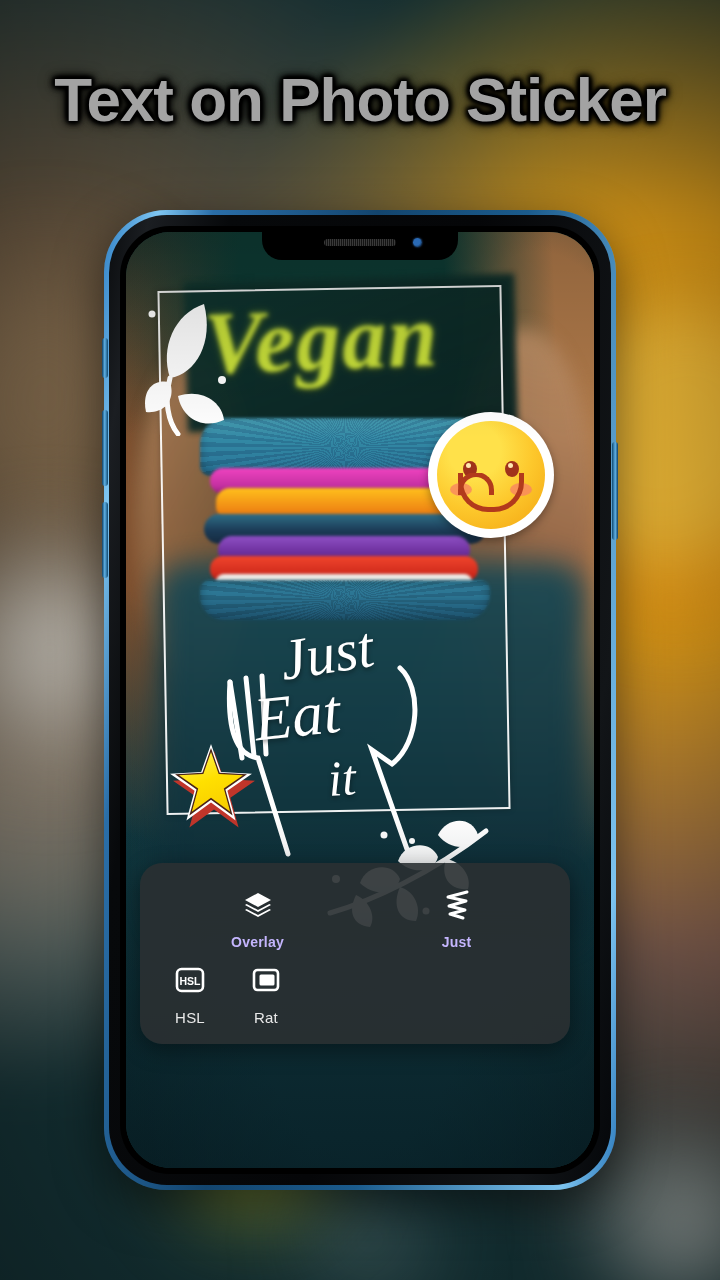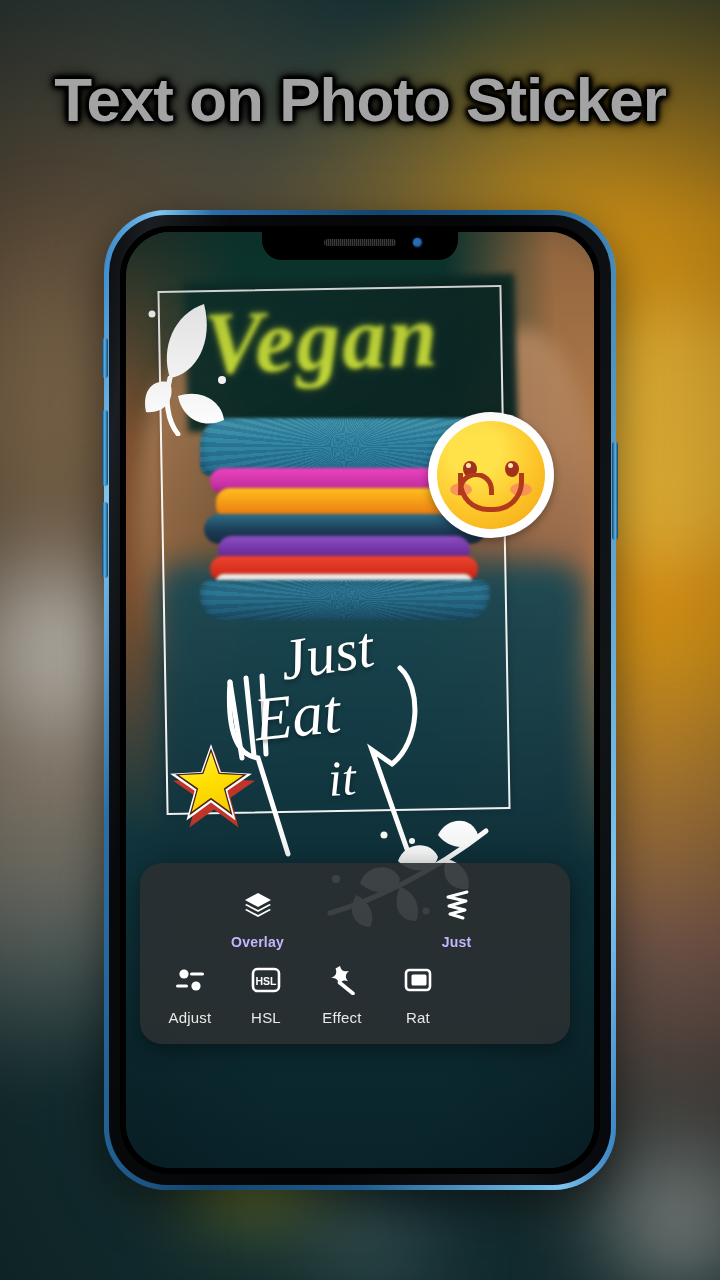--- a/index.html
+++ b/index.html
@@ -367,51 +367,31 @@
               <span class="lbl">Just</span>
             </div>
 
 
           </div>
 
           <div id="row-tools">
 
 
 
-            <div class="tool">
-              <span class="glyph">
-                <svg width="30" height="26" viewBox="0 0 30 26">
-                  <circle cx="9" cy="7" r="4.6" fill="#ffffff"></circle>
-                  <rect x="15" y="5.4" width="14" height="3.2" rx="1.6" fill="#ffffff"></rect>
-                  <rect x="1" y="17.4" width="12" height="3.2" rx="1.6" fill="#ffffff"></rect>
-                  <circle cx="21" cy="19" r="4.6" fill="#ffffff"></circle>
-                </svg>
-              </span>
-              <span class="lbl">Adjust</span>
-            </div>
 
             <div class="tool">
               <span class="glyph">
                 <svg width="30" height="28" viewBox="0 0 30 28">
                   <rect x="2" y="3" width="26" height="22" rx="4.5" stroke="#ffffff" stroke-width="2.6" fill="none"></rect>
                   <text x="15" y="18.6" font-family="Liberation Sans, sans-serif" font-size="10.5" font-weight="bold" fill="#ffffff" text-anchor="middle">HSL</text>
                 </svg>
               </span>
               <span class="lbl">HSL</span>
             </div>
 
-            <div class="tool">
-              <span class="glyph">
-                <svg width="30" height="30" viewBox="0 0 30 30">
-                  <path d="M13 1 C14.5 6 17 7 22 6 C18 9.5 18 12.5 21 16 C16.5 14.5 13.8 15.8 12 20 C11.5 14.8 9.5 13 4 13 C9 11 10.3 8 8.5 3.5 Z" fill="#ffffff"></path>
-                  <path d="M12.5 17.5 L26 28.5" stroke="#ffffff" stroke-width="3.6" stroke-linecap="round"></path>
-                </svg>
-              </span>
-              <span class="lbl">Effect</span>
-            </div>
 
             <div class="tool" id="tool-ratio">
               <span class="glyph">
                 <svg width="28" height="28" viewBox="0 0 28 28">
                   <rect x="2" y="4" width="24" height="20" rx="3.5" stroke="#ffffff" stroke-width="2.6" fill="none"></rect>
                   <rect x="7.5" y="8.5" width="15" height="11" rx="1.5" fill="#ffffff"></rect>
                 </svg>
               </span>
               <span class="lbl">Rat</span>
             </div>

